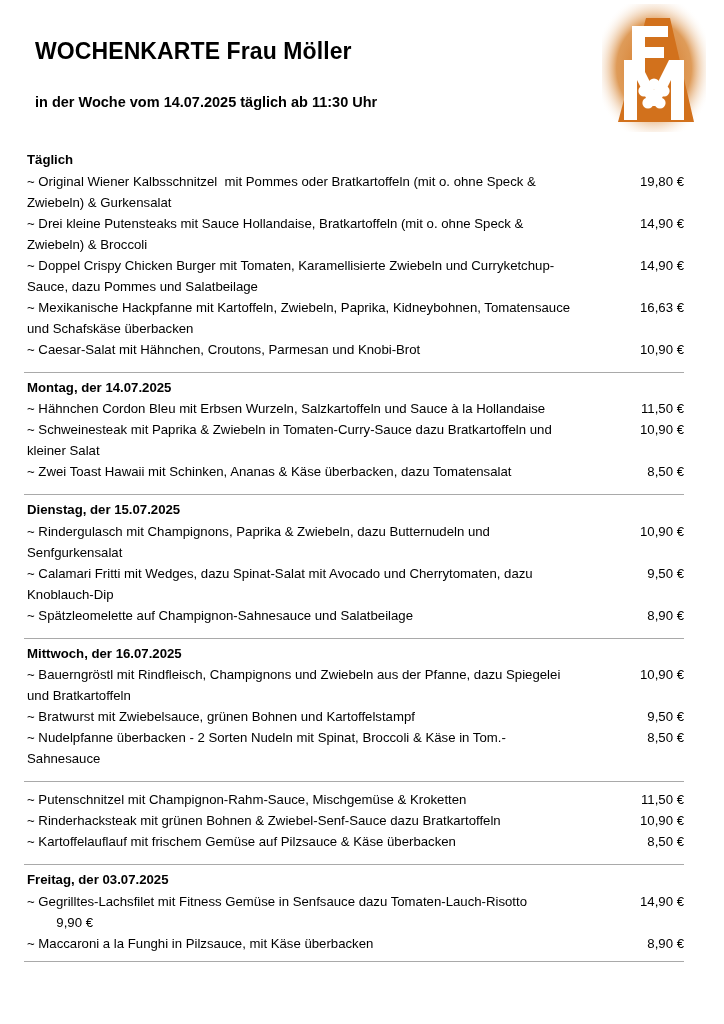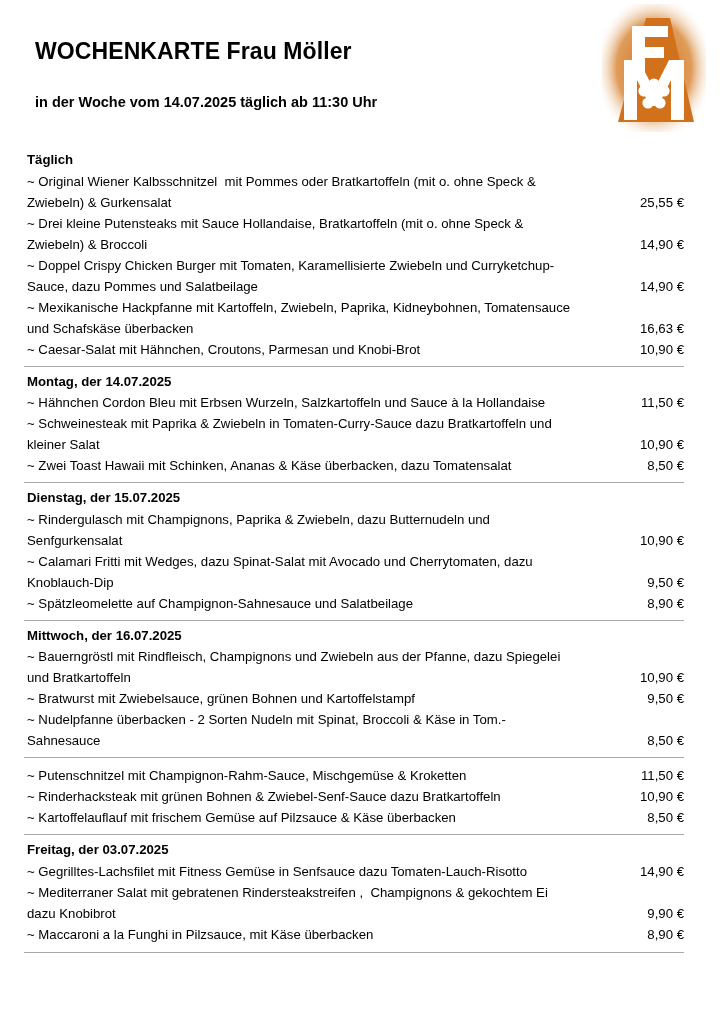--- a/index.html
+++ b/index.html
@@ -61,37 +61,37 @@
     position: absolute;
     left: 24px;
     top: 152px;
     width: 660px;
   }
 
   .section { padding: 0; }
 
   .section.ruled {
     border-top: 1px solid #a9a9a9;
-    margin-top: 6px;
+    margin-top: 12px;
     padding-top: 7px;
   }
 
   .section-heading {
     font-size: 13.2px;
     font-weight: bold;
     line-height: 1.25;
     padding: 0 0 2px 3px;
     margin: 0;
   }
 
   .items { width: 100%; }
 
   .item {
     display: flex;
-    align-items: flex-end;
+    align-items: flex-start;
     justify-content: space-between;
     gap: 8px;
     padding: 0 0 0 3px;
   }
 
   .item-name {
     font-size: 13.2px;
     line-height: 21px;
     flex: 1 1 auto;
     max-width: 548px;
@@ -152,21 +152,21 @@
     <h1 class="menu-title">WOCHENKARTE Frau Möller</h1>
     <p class="menu-subtitle">in der Woche vom 14.07.2025 täglich ab 11:30 Uhr</p>
   </div>
 
   <div class="menu-body">
       <div class="section">
         <div class="section-heading">Täglich</div>
         <div class="items">
           <div class="item">
             <div class="item-name">~ Original Wiener Kalbsschnitzel  mit Pommes oder Bratkartoffeln (mit o. ohne Speck &amp; Zwiebeln) &amp; Gurkensalat</div>
-            <div class="item-price">25,55 €</div>
+            <div class="item-price">19,80 €</div>
           </div>
           <div class="item">
             <div class="item-name">~ Drei kleine Putensteaks mit Sauce Hollandaise, Bratkartoffeln (mit o. ohne Speck &amp; Zwiebeln) &amp; Broccoli</div>
             <div class="item-price">14,90 €</div>
           </div>
           <div class="item">
             <div class="item-name">~ Doppel Crispy Chicken Burger mit Tomaten, Karamellisierte Zwiebeln und Curryketchup-Sauce, dazu Pommes und Salatbeilage</div>
             <div class="item-price">14,90 €</div>
           </div>
           <div class="item">
@@ -247,21 +247,20 @@
         </div>
       </div>
       <div class="section ruled">
         <div class="section-heading">Freitag, der 03.07.2025</div>
         <div class="items">
           <div class="item">
             <div class="item-name">~ Gegrilltes-Lachsfilet mit Fitness Gemüse in Senfsauce dazu Tomaten-Lauch-Risotto</div>
             <div class="item-price">14,90 €</div>
           </div>
           <div class="item">
-            <div class="item-name">~ Mediterraner Salat mit gebratenen Rindersteakstreifen ,  Champignons &amp; gekochtem Ei dazu Knobibrot</div>
             <div class="item-price">9,90 €</div>
           </div>
           <div class="item">
             <div class="item-name">~ Maccaroni a la Funghi in Pilzsauce, mit Käse überbacken</div>
             <div class="item-price">8,90 €</div>
           </div>
         </div>
       </div>
       <div class="bottom-rule"></div>
     </div>

